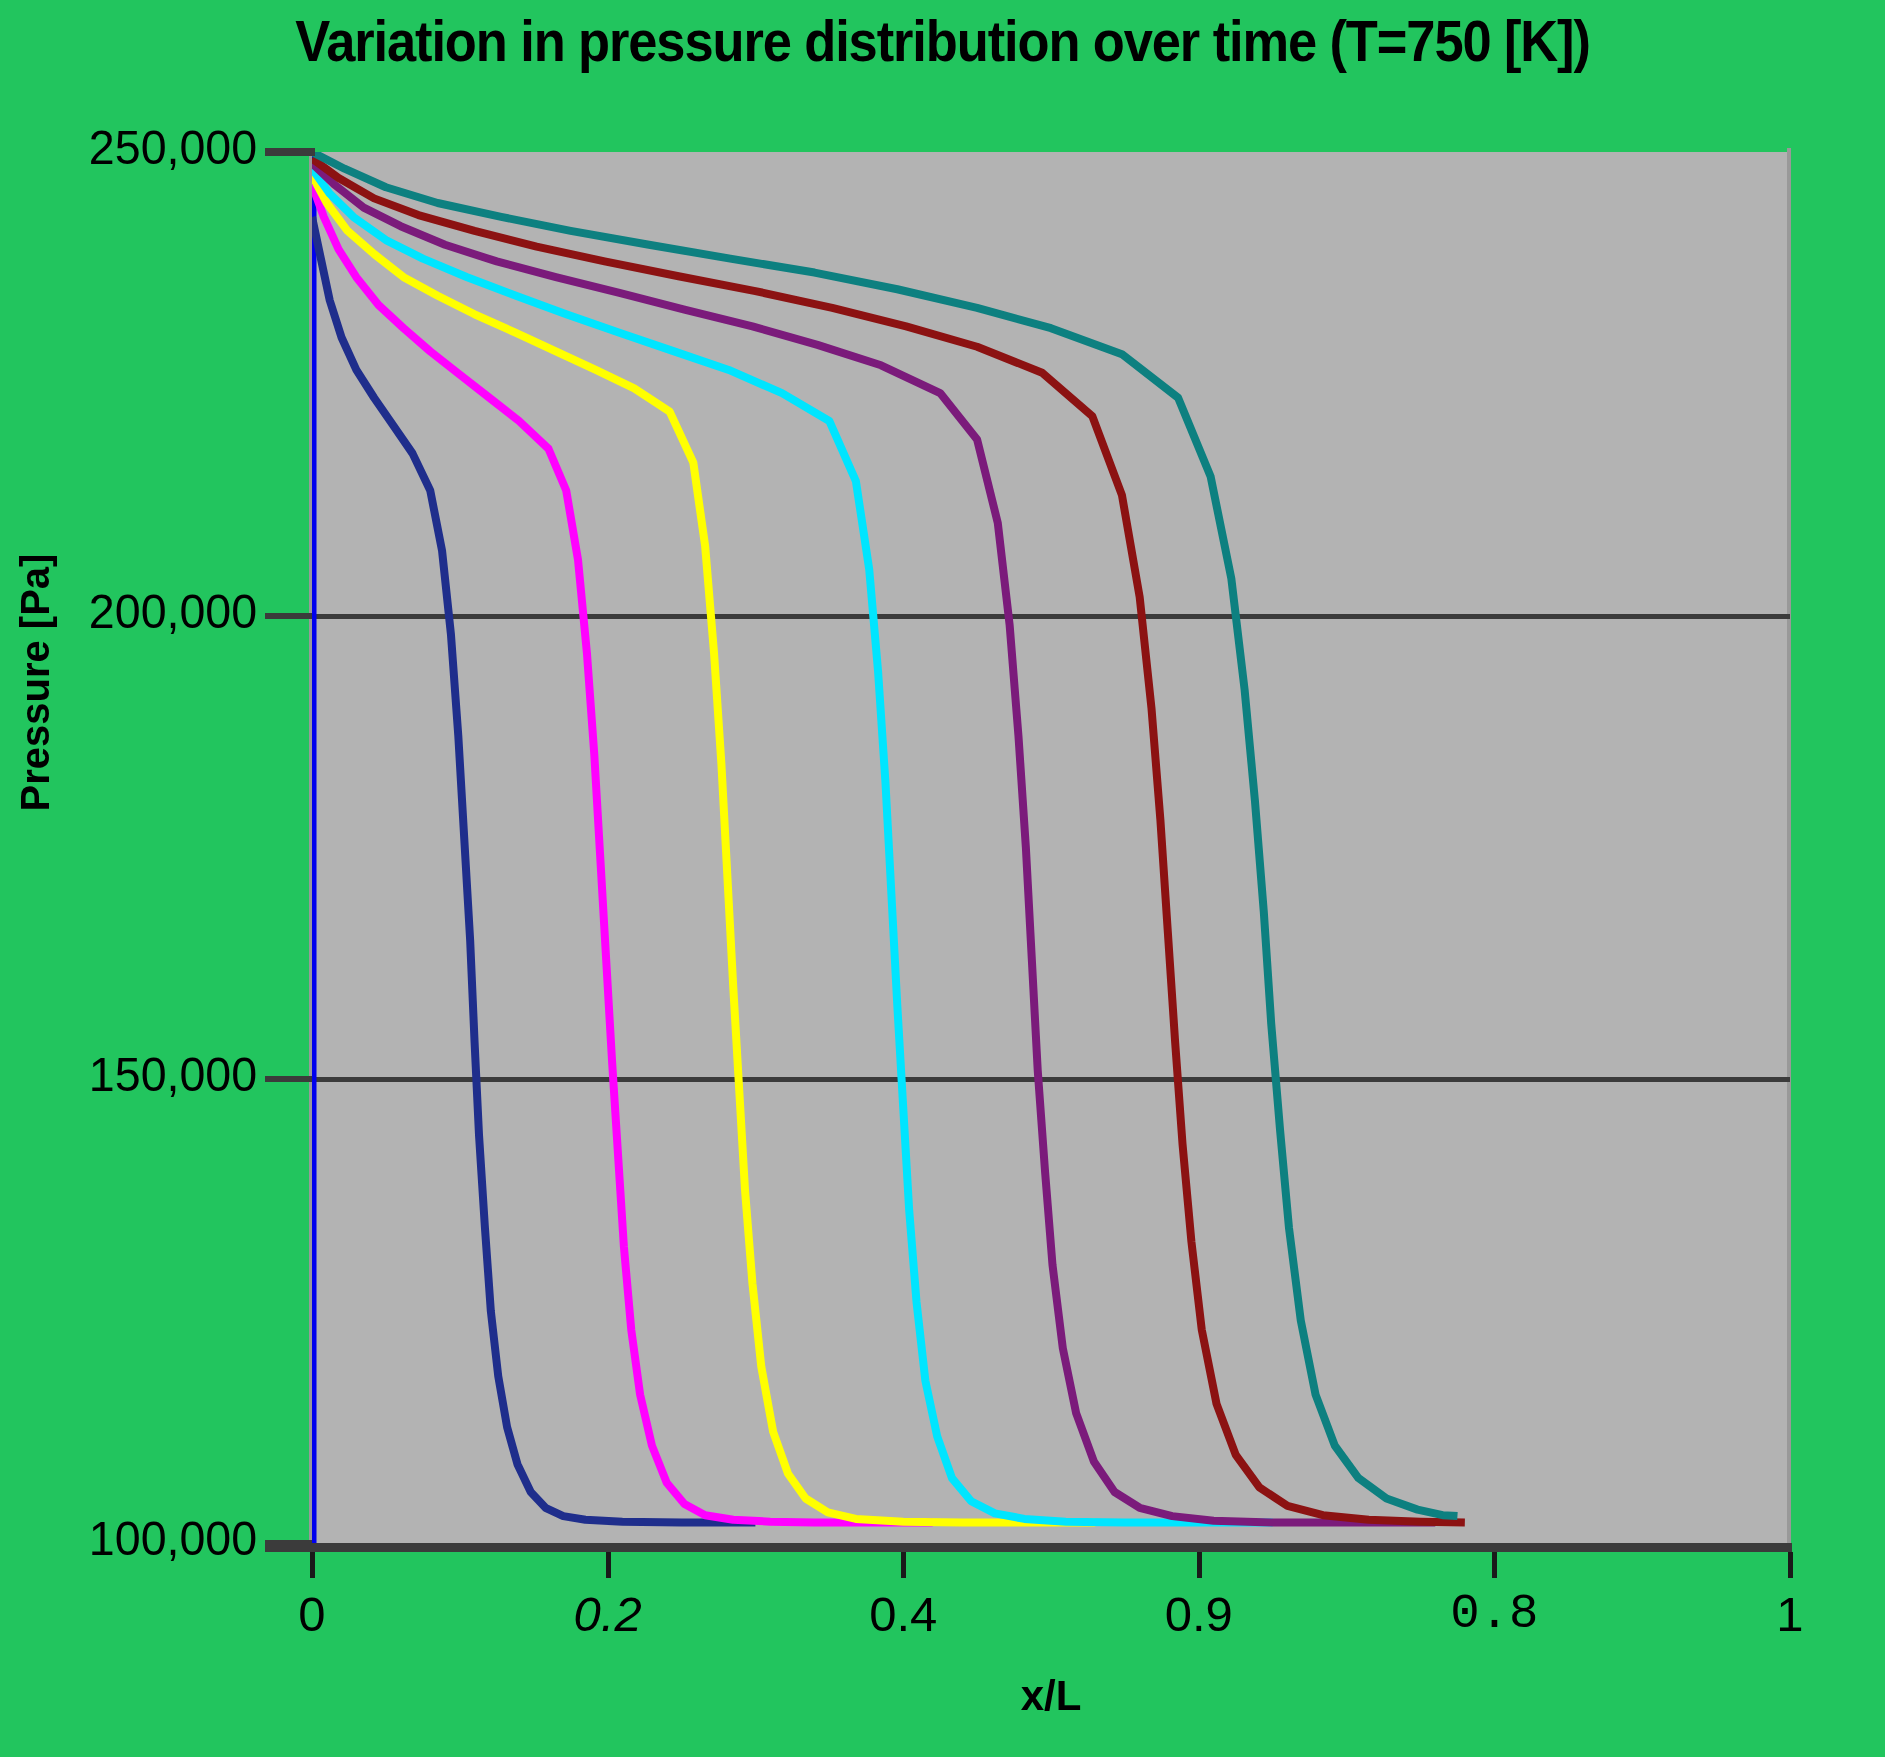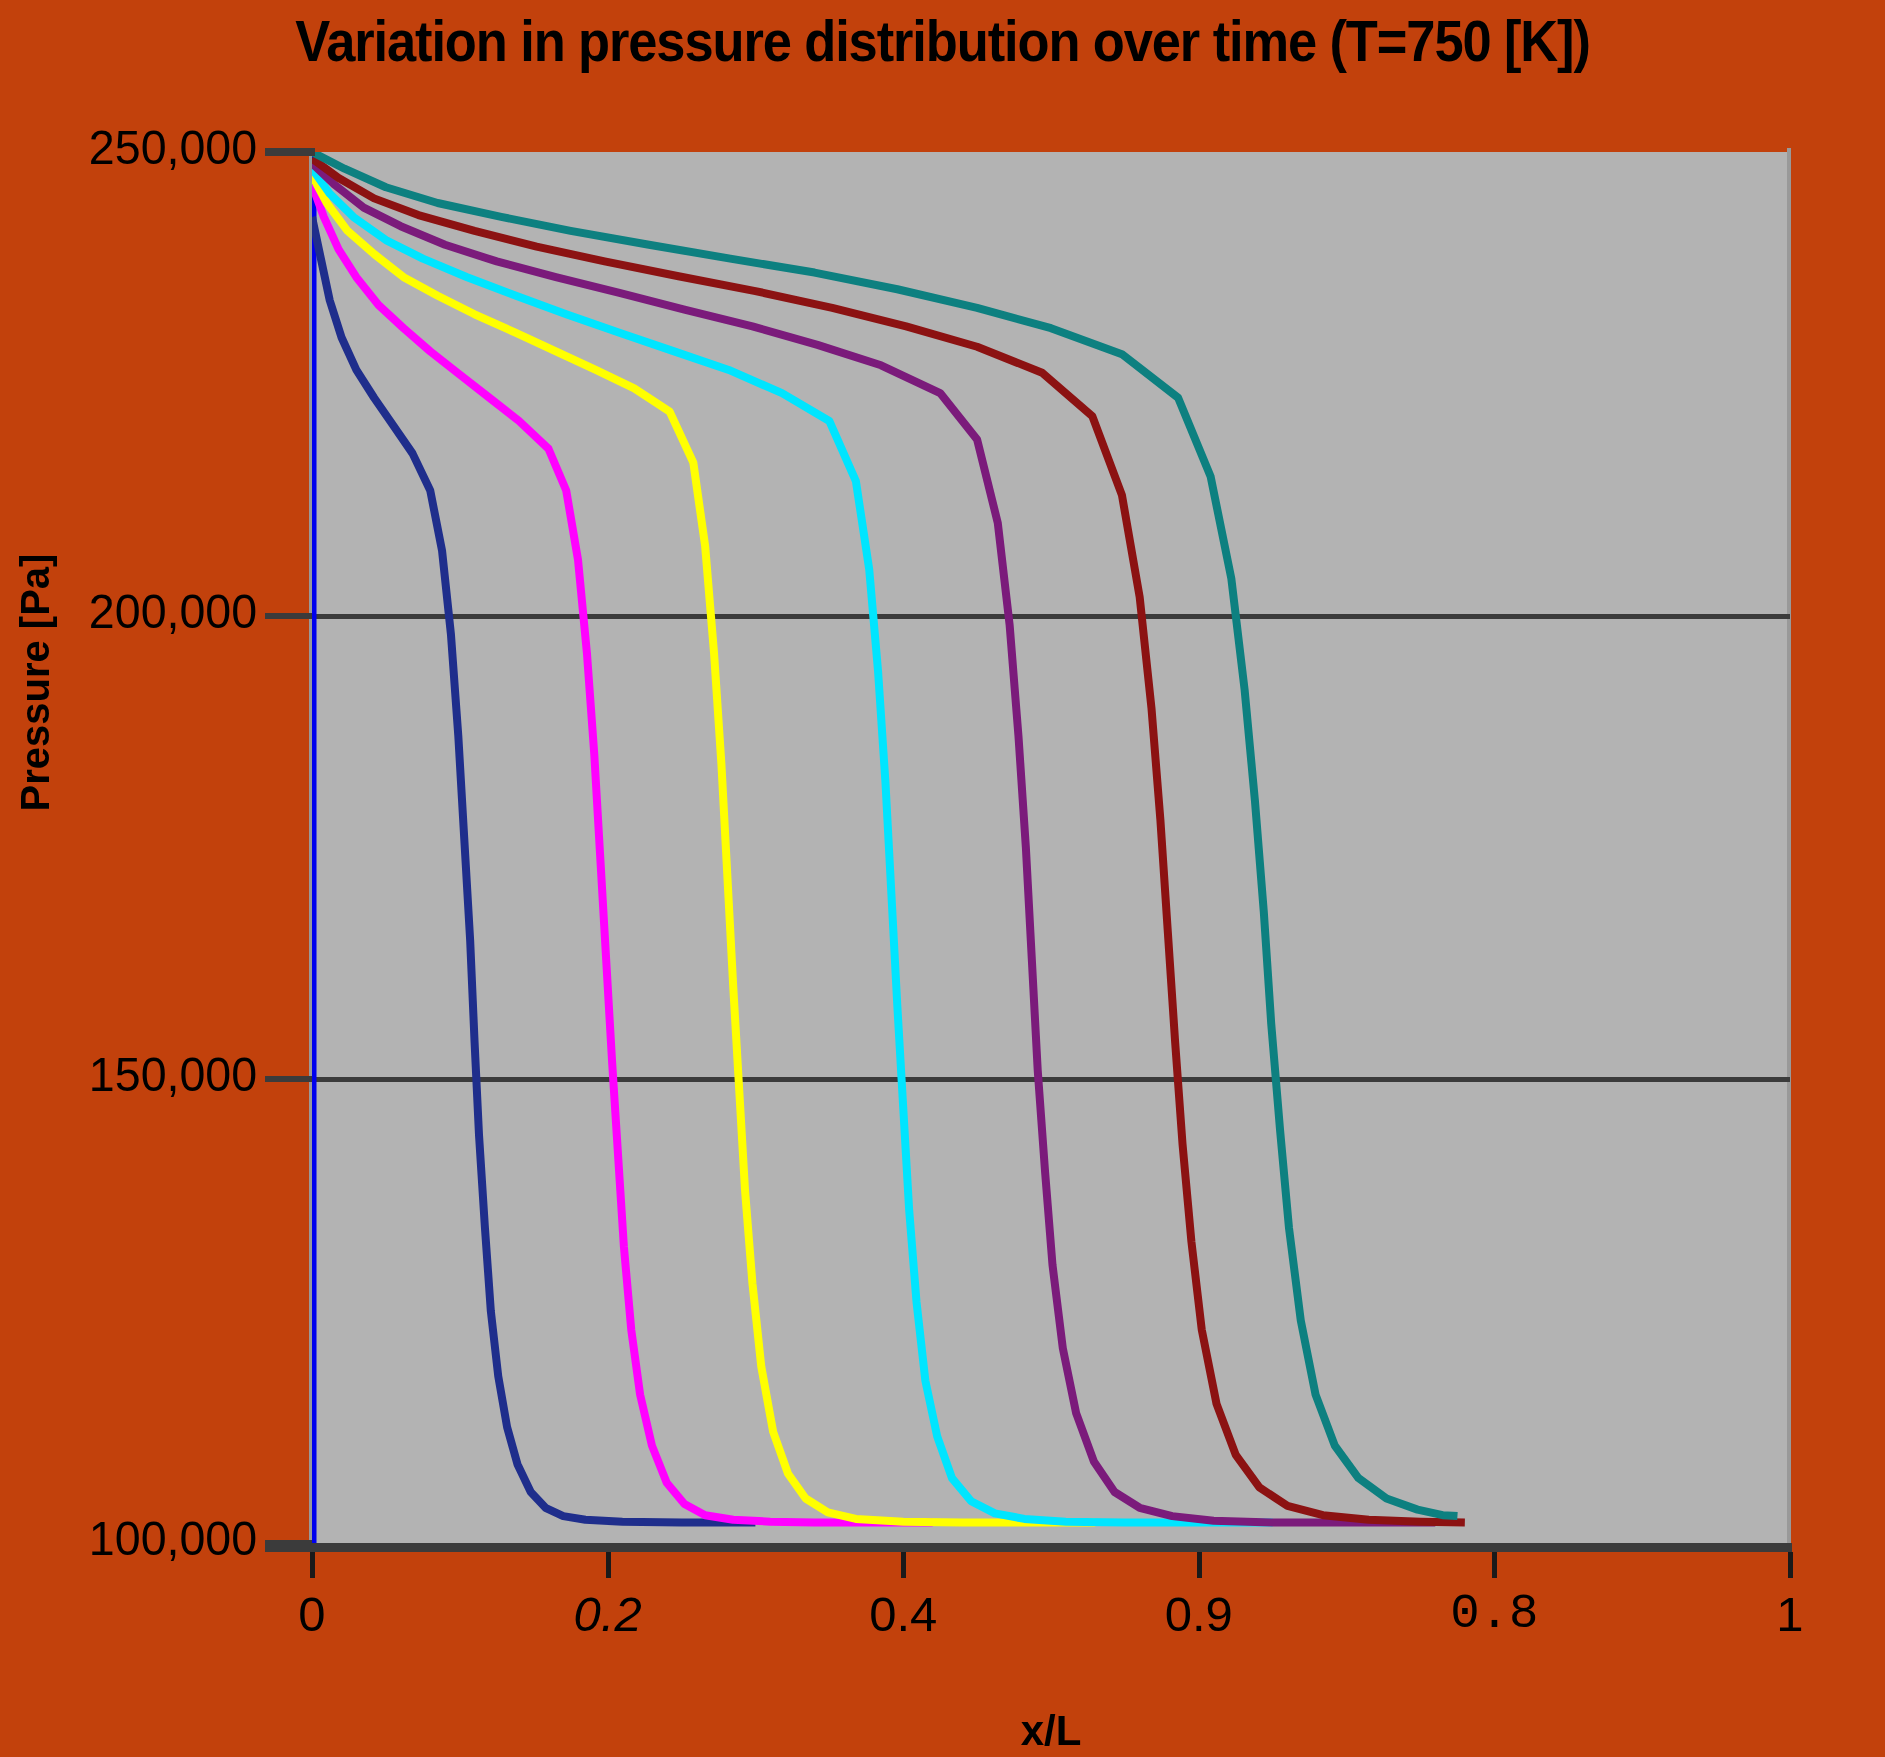--- a/index.html
+++ b/index.html
@@ -10,21 +10,21 @@
   body {
     width: 1885px;
     height: 1757px;
     font-family: "Liberation Sans", sans-serif;
     overflow: hidden;
   }
   #root {
     position: relative;
     width: 1885px;
     height: 1757px;
-    background: #c2410c;
+    background: #22c55e;
   }
   
   #chart-title {
     position: absolute;
     left: 0;
     top: 8px;
     width: 1885px;
     text-align: center;
     font-size: 57px;
     font-weight: bold;
@@ -52,21 +52,20 @@
   
   #x-axis-title {
     position: absolute;
     left: 312px;
     top: 1672px;
     width: 1478px;
     text-align: center;
     font-size: 42px;
     font-weight: bold;
     color: #000000;
-    margin-top: 35px;
   }
   
   #plot-area {
     position: absolute;
     left: 312px;
     top: 152px;
     width: 1478px;
     height: 1391px;
     background: #b3b3b3;
     box-sizing: border-box;

